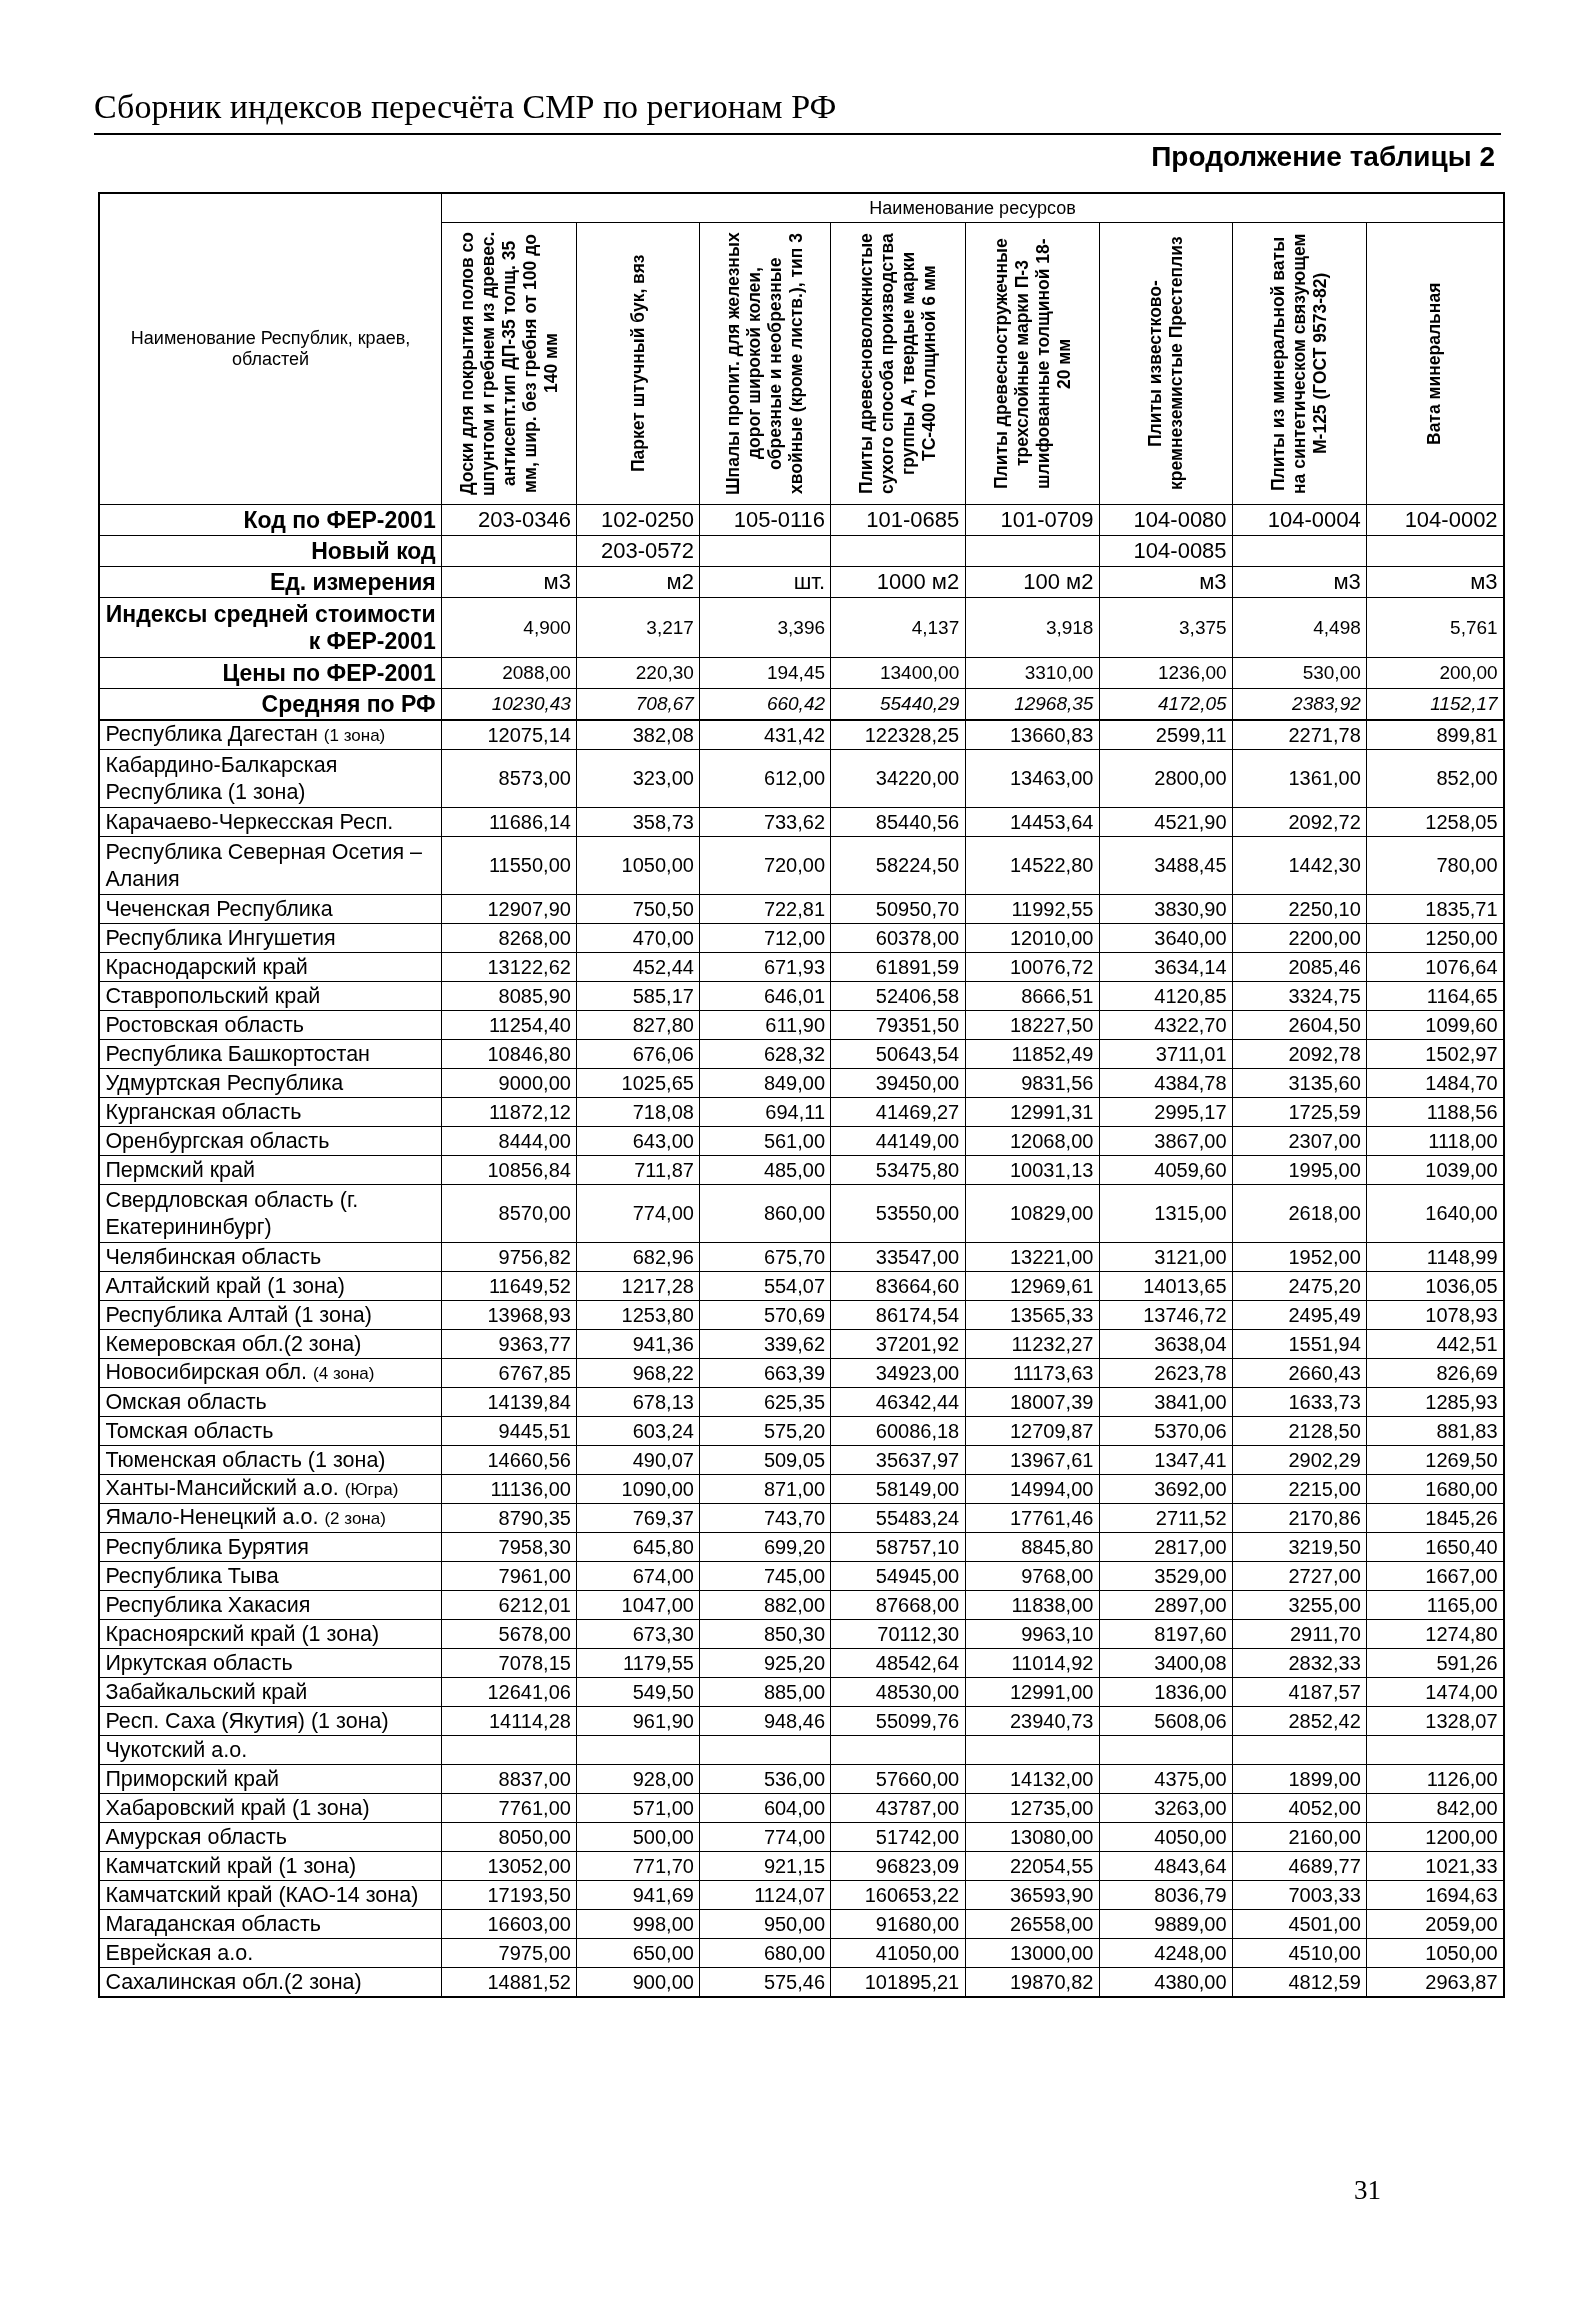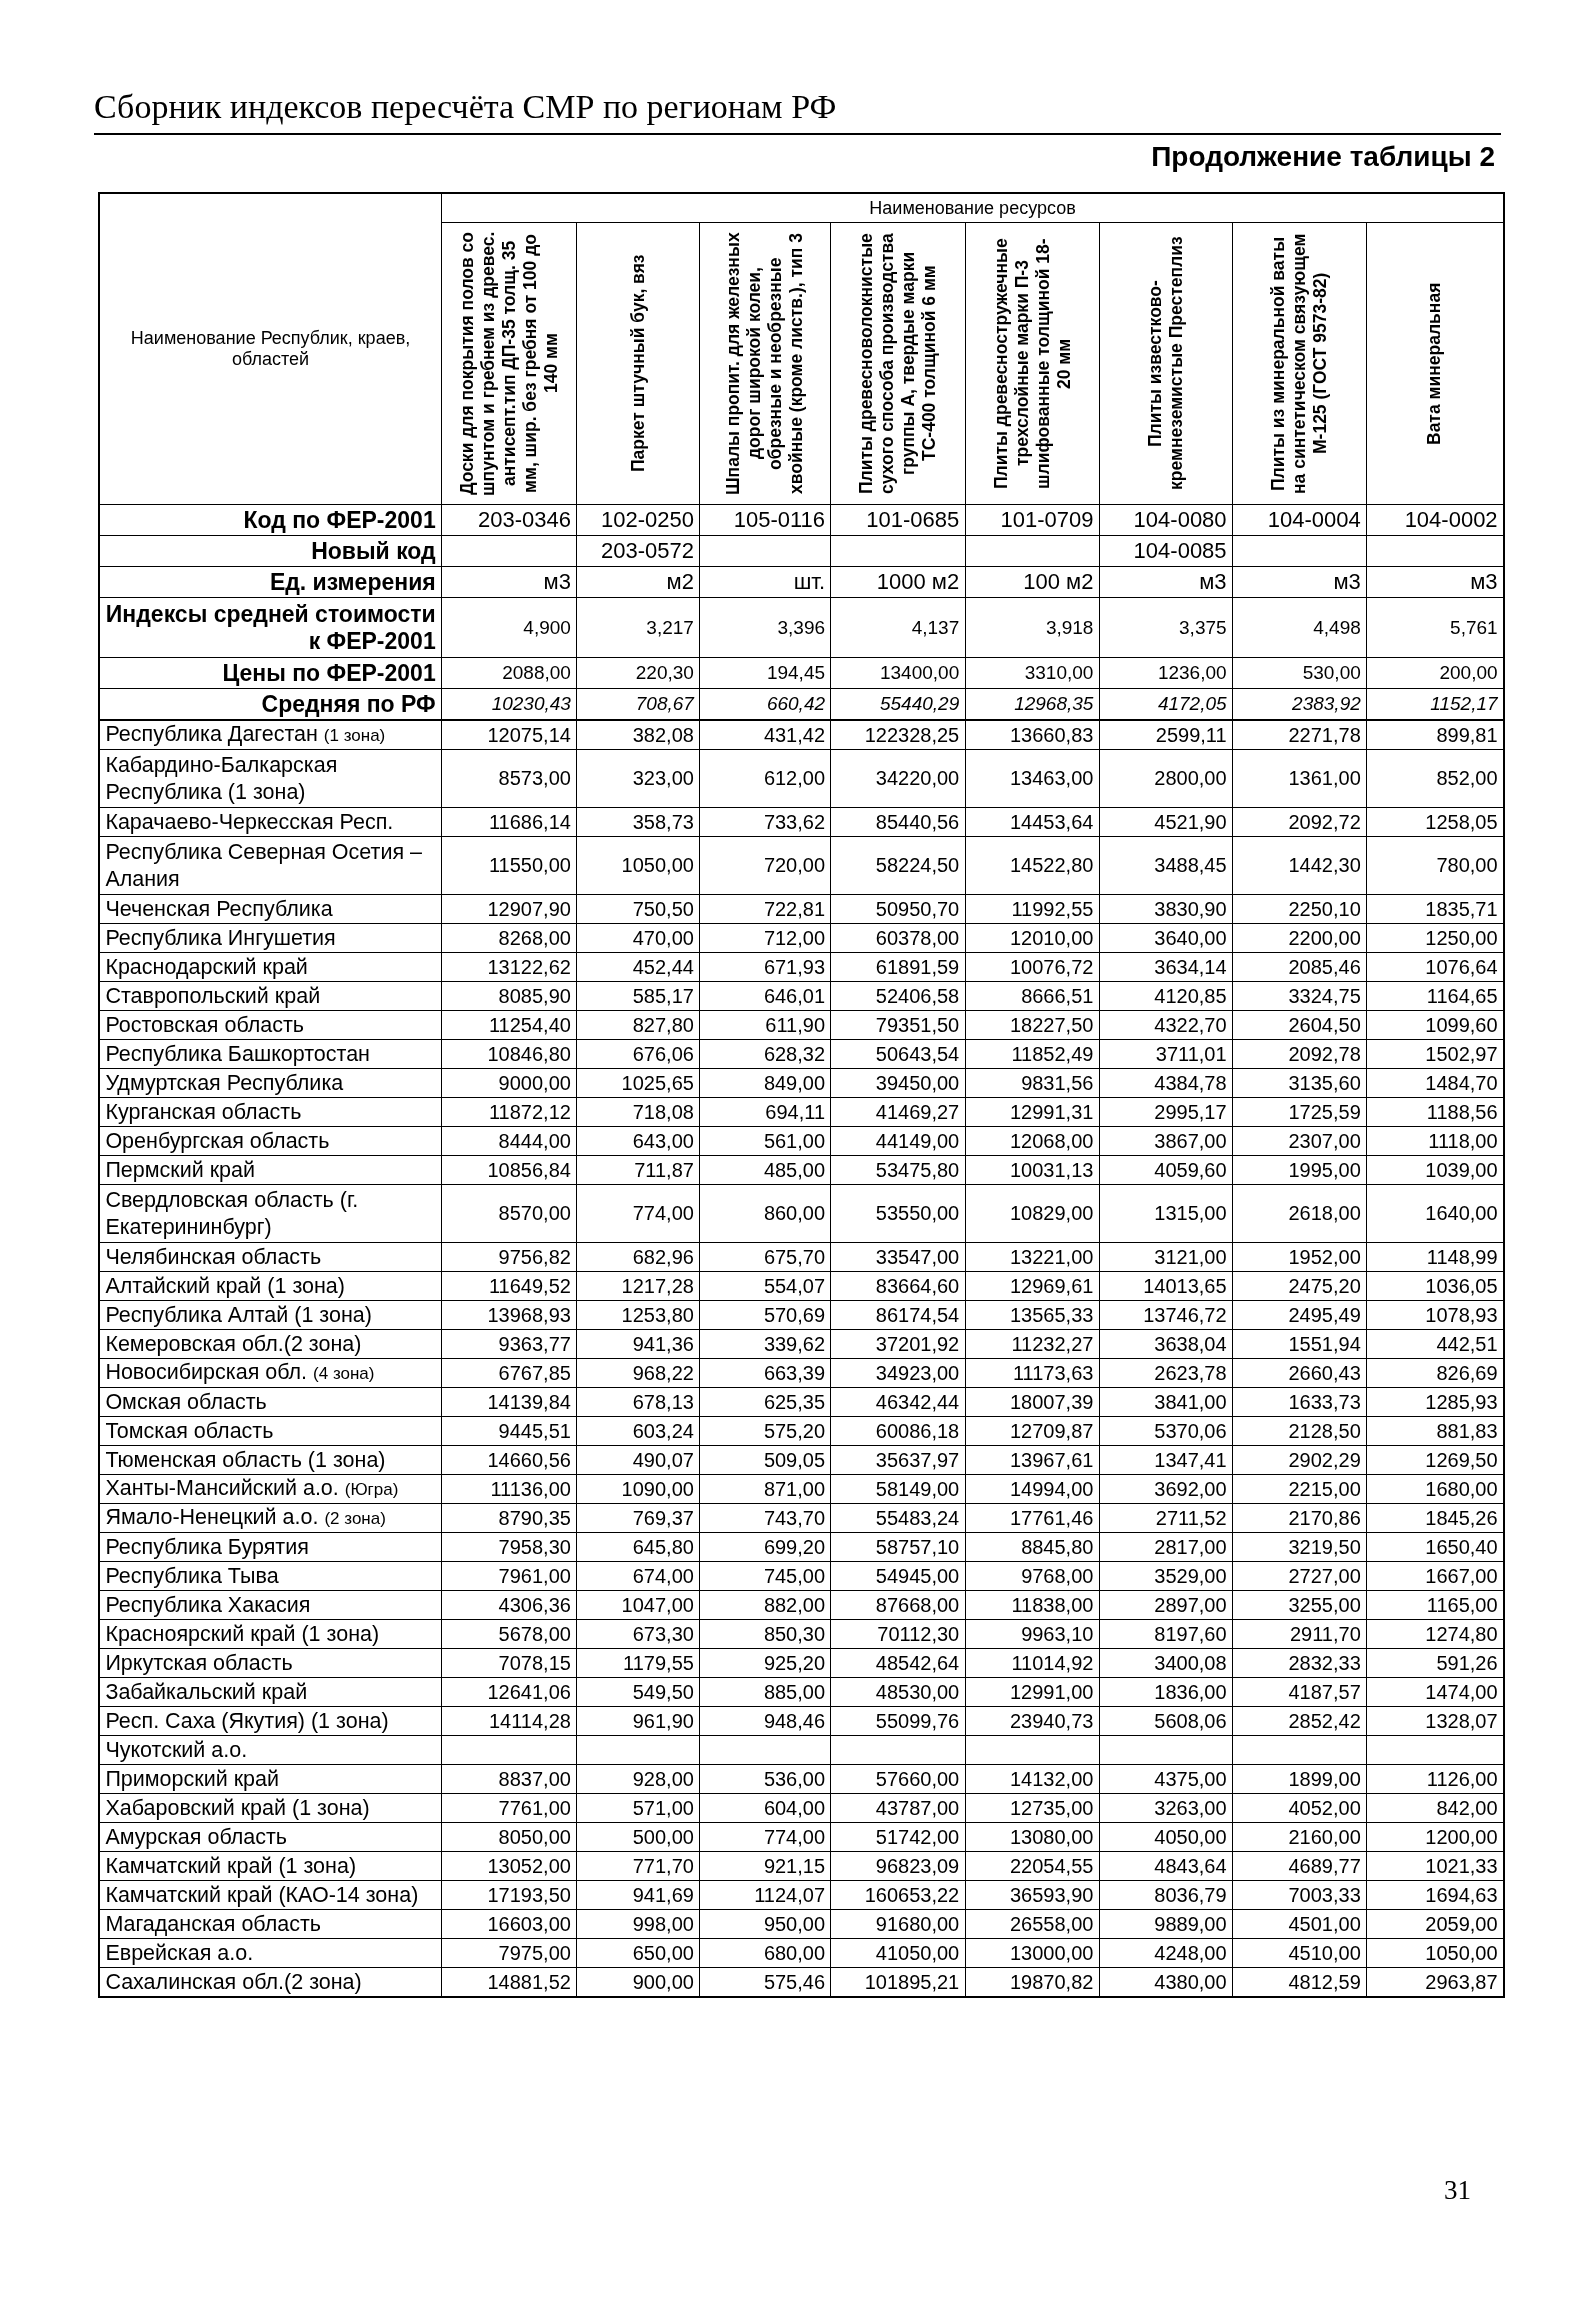--- a/index.html
+++ b/index.html
@@ -37,21 +37,21 @@
   .italic-val { font-style: italic; }
   tr.meta-row td { height: 30px; }
   tr.meta-row.tall td { height: 59px; }
   tr.avg-row td { border-bottom: 2.7px double #000; }
   .region-name { font-size: 21.5px; text-align: left; line-height: 27px; margin-top: 48px; }
   .region-name .zone-small { font-size: 17px; }
   .num { font-size: 20px; text-align: right; white-space: nowrap; }
   tr.data-row td { height: 28px; }
   tr.data-row.tall td { height: 57px; }
   .page-number {
-    position: absolute; left: 1444px; top: 2175px; font-family: "Liberation Serif", serif; font-size: 27px;
+    position: absolute; left: 1354px; top: 2175px; font-family: "Liberation Serif", serif; font-size: 27px;
   }
 </style>
 </head>
 <body>
 
 <div class="page-header">Сборник индексов пересчёта СМР  по регионам РФ</div>
 <div class="table-title">Продолжение таблицы 2</div>
 
 <table class="main">
   <colgroup>
@@ -456,21 +456,21 @@
         <td class="num">674,00</td>
         <td class="num">745,00</td>
         <td class="num">54945,00</td>
         <td class="num">9768,00</td>
         <td class="num">3529,00</td>
         <td class="num">2727,00</td>
         <td class="num">1667,00</td>
       </tr>
       <tr class="data-row">
         <td class="region-name"><span>Республика Хакасия</span></td>
-        <td class="num">4306,36</td>
+        <td class="num">6212,01</td>
         <td class="num">1047,00</td>
         <td class="num">882,00</td>
         <td class="num">87668,00</td>
         <td class="num">11838,00</td>
         <td class="num">2897,00</td>
         <td class="num">3255,00</td>
         <td class="num">1165,00</td>
       </tr>
       <tr class="data-row">
         <td class="region-name"><span>Красноярский край (1 зона)</span></td>

